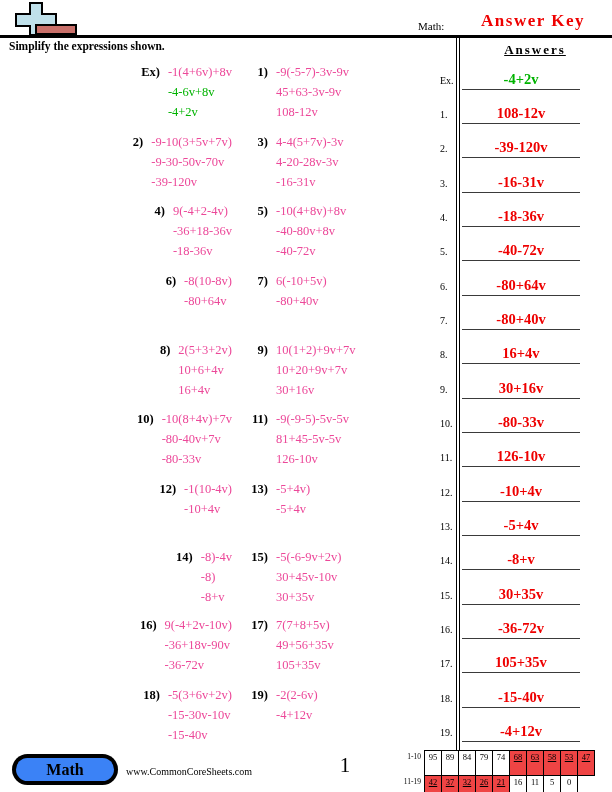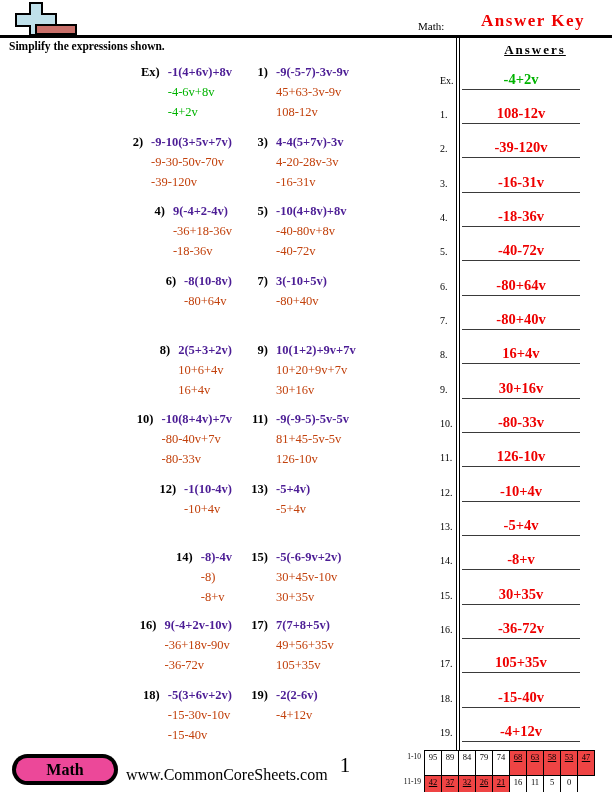--- a/index.html
+++ b/index.html
@@ -12,38 +12,38 @@
               font-size:17px;font-weight:bold;color:#ee0000;letter-spacing:1.5px;}
   .header-rule{position:absolute;top:35px;left:0;width:612px;height:3px;background:#000;}
   .instruction{position:absolute;top:40px;left:9px;font-size:11.5px;font-weight:bold;}
   .divider{position:absolute;left:456px;top:38px;height:712px;width:4px;box-sizing:border-box;
            border-left:1.5px solid #000;border-right:1.5px solid #000;background:#fff;}
   
   .logo{position:absolute;left:10px;top:2px;}
   
   .prob{position:absolute;display:flex;font-size:12.5px;line-height:20px;}
   .prob .num{width:34px;text-align:right;font-weight:bold;padding-right:8px;flex:none;}
-  .expr{color:#4c1d95;font-weight:bold;}
-  .work{color:#c2410c;}
+  .expr{color:#ec4899;}
+  .work{color:#ec4899;}
   .prob.example .work{color:#00b300;}
   .col-l{left:4px;width:228px;justify-content:flex-end;}
   .col-r{left:234px;width:218px;}
   
   .answers-heading{position:absolute;top:42px;left:462px;width:146px;text-align:center;
                    font-weight:bold;font-size:13px;text-decoration:underline;letter-spacing:2px;}
   .ans-item{position:absolute;left:440px;width:140px;height:32px;display:flex;align-items:center;}
   .ans-num{font-size:10px;width:22px;flex:none;}
   .ans-val{flex:1;text-align:center;font-weight:bold;font-size:14.5px;color:#ee0000;
            border-bottom:1.5px solid #3a3a3a;line-height:19px;}
   .ans-item.example .ans-val{color:#00b300;}
   
   .math-box{position:absolute;left:12px;top:754px;width:106px;height:31px;background:#000;border-radius:16px;}
-  .math-pill{position:absolute;left:4px;top:4px;right:4px;bottom:4px;background:#ec4899;border-radius:12px;
+  .math-pill{position:absolute;left:4px;top:4px;right:4px;bottom:4px;background:#3b82f6;border-radius:12px;
              display:flex;align-items:center;justify-content:center;font-weight:bold;font-size:16px;}
-  .website{position:absolute;left:126px;top:766px;font-size:16px;}
+  .website{position:absolute;left:126px;top:766px;font-size:10px;}
   .page-num{position:absolute;left:330px;top:753px;width:30px;text-align:center;font-size:21px;}
   .score{position:absolute;left:399px;top:750px;}
   .score-row{display:flex;height:26px;line-height:12px;}
   .score-row.second{margin-top:-1px;}
   .score-label{width:22px;text-align:right;padding-right:3px;font-size:7.5px;line-height:14px;flex:none;}
   .score-cell{width:18px;flex:none;border:1px solid #000;box-sizing:border-box;text-align:center;
               font-size:8.5px;line-height:12px;margin-left:-1px;background:#fff;}
   .score-cell.c0{margin-left:0;}
   .score-cell.hl{background:#ef4444;text-decoration:underline;}
 </style>
@@ -118,21 +118,21 @@
   <div class="prob col-l" style="top:271px">
     <span class="num">6)</span>
     <div>
         <div class="expr">-8(10-8v)</div>
          <div class="work">-80+64v</div>
       </div>
   </div>
   <div class="prob col-r" style="top:271px">
     <span class="num">7)</span>
     <div>
-        <div class="expr">3(-10+5v)</div>
+        <div class="expr">6(-10+5v)</div>
          <div class="work">-80+40v</div>
       </div>
   </div>
 
   <div class="prob col-l" style="top:340px">
     <span class="num">8)</span>
     <div>
         <div class="expr">2(5+3+2v)</div>
          <div class="work">10+6+4v</div>
          <div class="work">16+4v</div>

